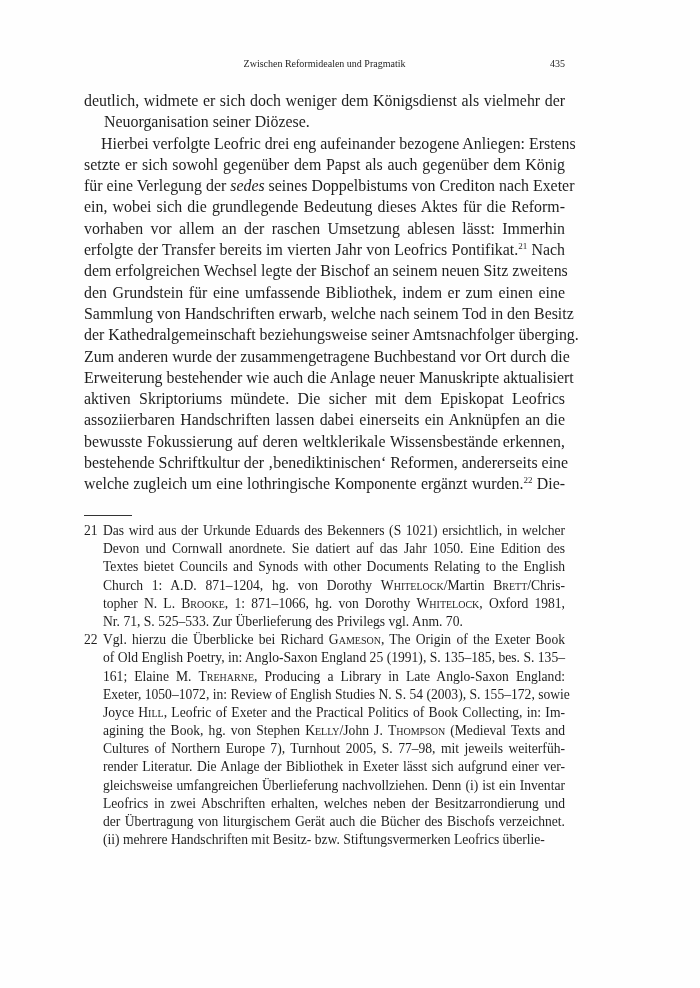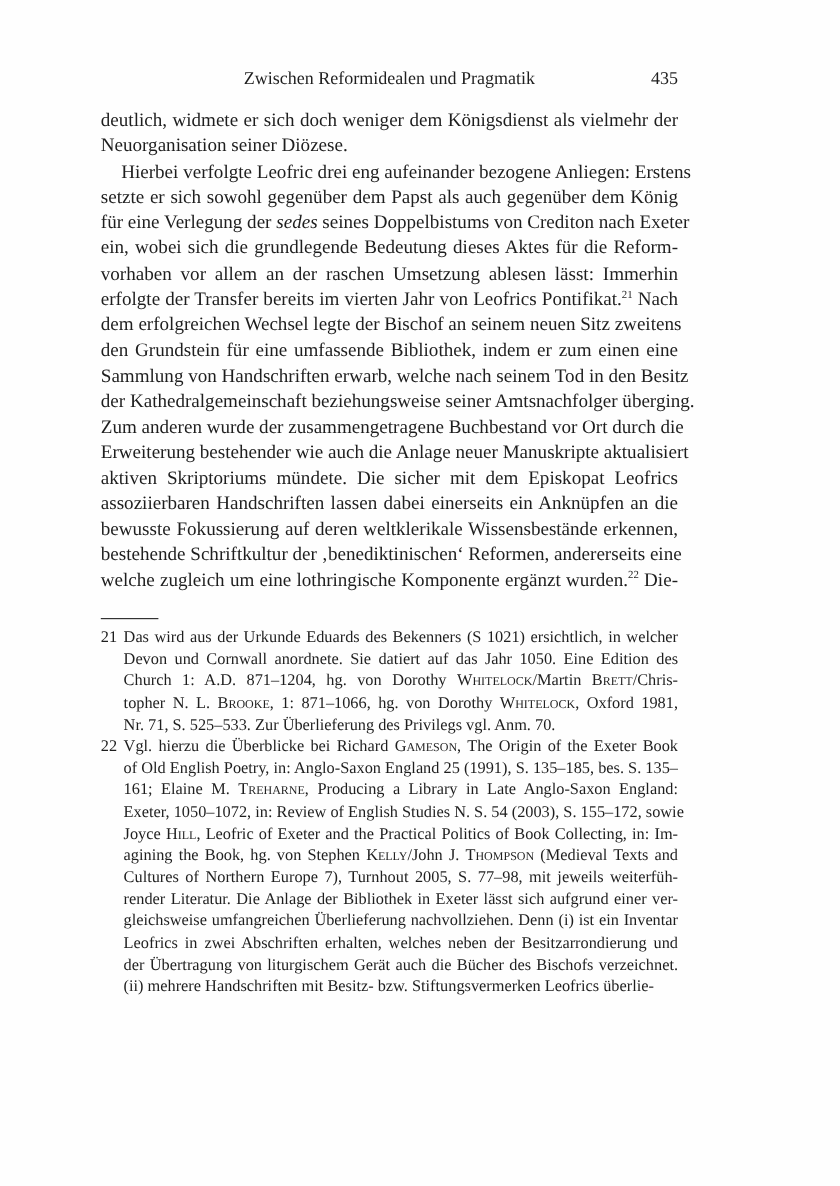--- a/index.html
+++ b/index.html
@@ -4,34 +4,34 @@
 <style>
   html, body { margin: 0; padding: 0; background: #ffffff; }
   body { width: 700px; height: 988px; position: relative; overflow: hidden; }
   .page {
     position: absolute; left: 0; top: 0; width: 700px; height: 988px;
     background: #fefefe; color: #1e1e1e;
     font-family: "Liberation Serif", "DejaVu Serif", serif;
   }
   .running-head {
     position: absolute; top: 58px; left: 84px; width: 481px; height: 22px;
-    font-size: 15px;
+    font-size: 10px;
     font-family: Liberation Serif, serif;
   }
   .running-title { position: absolute; left: 0; right: 0; text-align: center; top: 0; }
   .page-number { position: absolute; right: 0; top: 0; }
   .body-text {
     position: absolute; left: 84px; top: 90px; width: 481px;
     font-size: 15.9px; line-height: 21.3px;
   }
   .body-line {
     display: block; white-space: nowrap; text-align: justify; text-align-last: justify;
     height: 21.3px;
   }
-  .body-line.last { text-align-last: left; }
+  .body-line.last { text-align-last: left; margin-left: 20px; }
   .body-line.indent { padding-left: 17px; }
   sup.fnref { font-size: 9px; vertical-align: 0; position: relative; top: -6px; }
   .footnote-rule {
     position: absolute; left: 84px; top: 515px; width: 48px; height: 0;
     border-top: 1px solid #333;
   }
   .footnotes {
     position: absolute; left: 84px; top: 522px; width: 481px;
     font-size: 13.6px; line-height: 18.2px;
   }
@@ -76,20 +76,21 @@
     <span class="body-line"><span>welche zugleich um eine lothringische Komponente ergänzt wurden.</span><sup class="fnref">22</sup><span> Die-</span></span>
   </div>
 
   <div class="footnote-rule"></div>
 
   <div class="footnotes" id="footnotes">
       <div class="footnote">
         <span class="fn-number">21</span>
         <span class="fn-line"><span>Das wird aus der Urkunde Eduards des Bekenners (S 1021) ersichtlich, in welcher</span></span>
         <span class="fn-line"><span>Devon und Cornwall anordnete. Sie datiert auf das Jahr 1050. Eine Edition des</span></span>
+        <span class="fn-line"><span>Textes bietet Councils and Synods with other Documents Relating to the English</span></span>
         <span class="fn-line"><span>Church 1: A.D. 871–1204, hg. von Dorothy </span><span class="sc">Whitelock</span><span>/Martin </span><span class="sc">Brett</span><span>/Chris-</span></span>
         <span class="fn-line"><span>topher N. L. </span><span class="sc">Brooke</span><span>, 1: 871–1066, hg. von Dorothy </span><span class="sc">Whitelock</span><span>, Oxford 1981,</span></span>
         <span class="fn-line last"><span>Nr. 71, S. 525–533. Zur Überlieferung des Privilegs vgl. Anm. 70.</span></span>
       </div>
       <div class="footnote">
         <span class="fn-number">22</span>
         <span class="fn-line"><span>Vgl. hierzu die Überblicke bei Richard </span><span class="sc">Gameson</span><span>, The Origin of the Exeter Book</span></span>
         <span class="fn-line"><span>of Old English Poetry, in: Anglo-Saxon England 25 (1991), S. 135–185, bes. S. 135–</span></span>
         <span class="fn-line"><span>161; Elaine M. </span><span class="sc">Treharne</span><span>, Producing a Library in Late Anglo-Saxon England:</span></span>
         <span class="fn-line"><span>Exeter, 1050–1072, in: Review of English Studies N. S. 54 (2003), S. 155–172, sowie</span></span>

